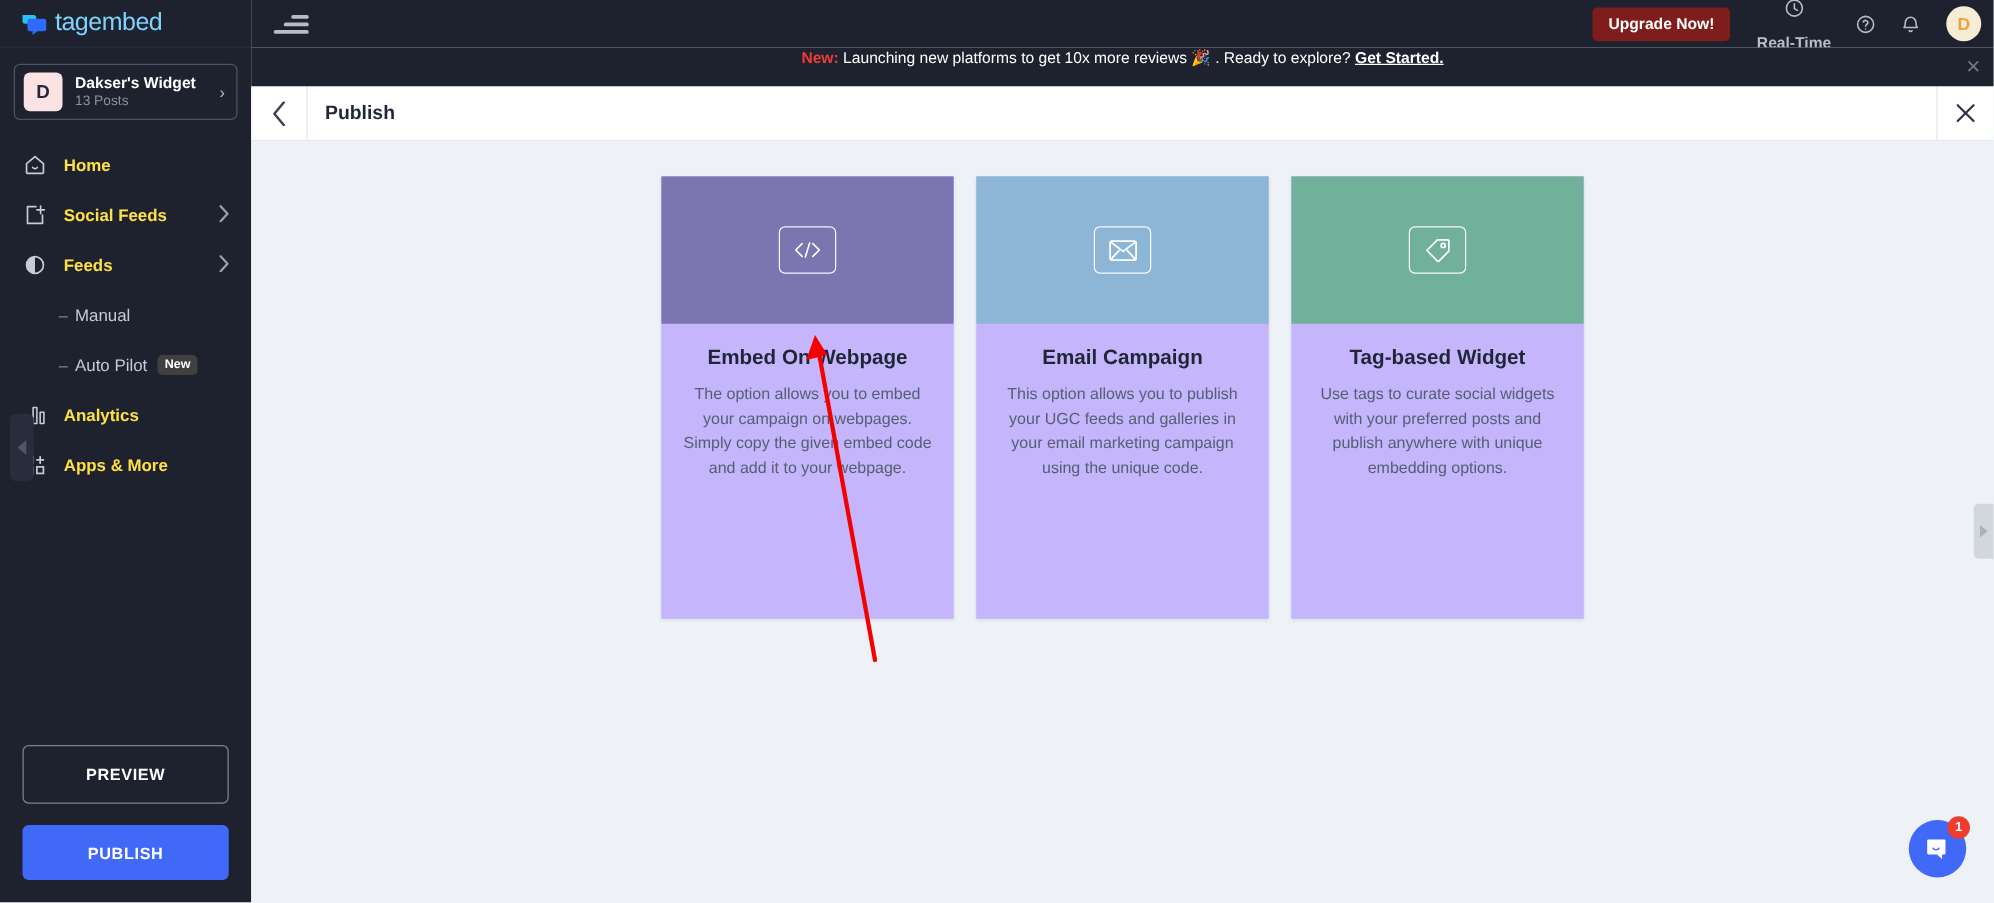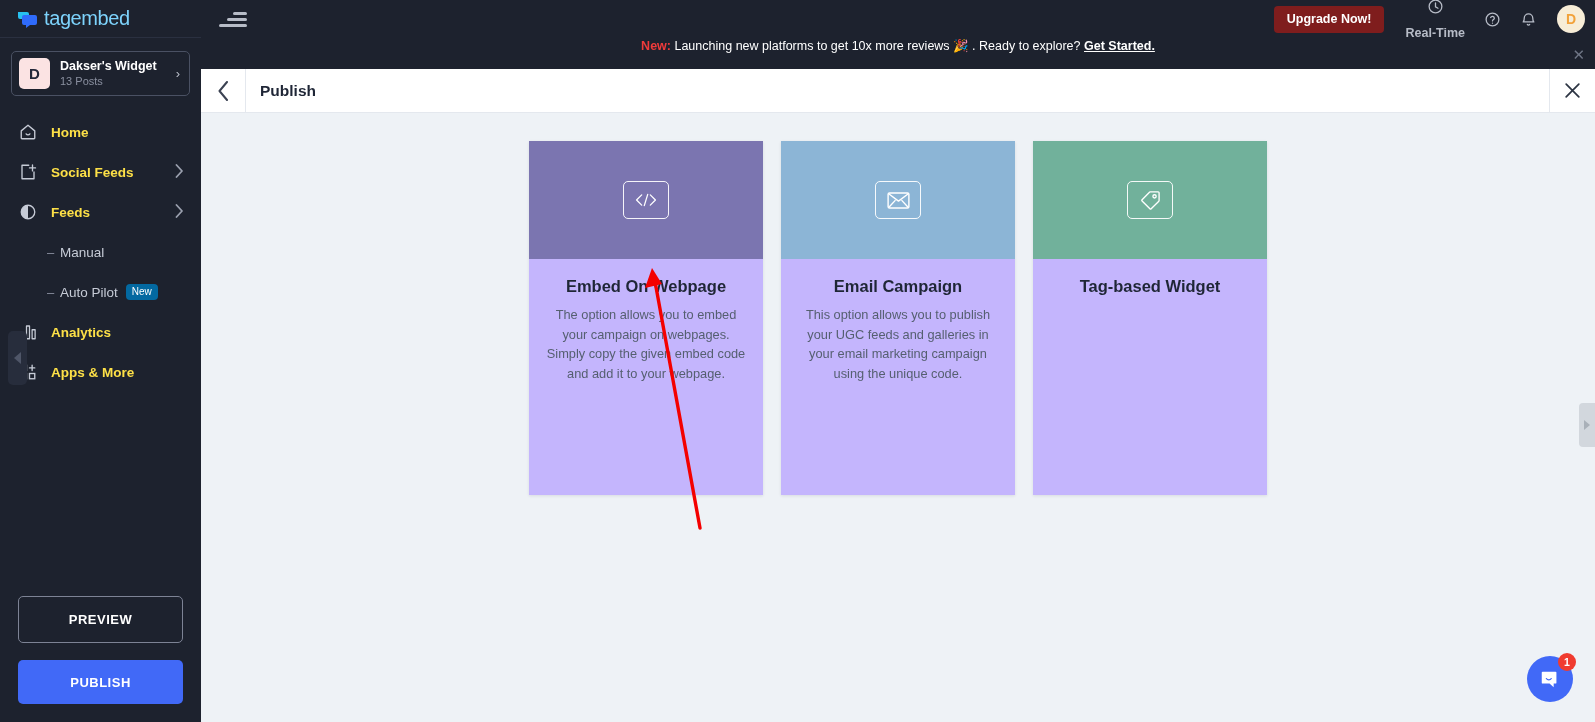--- a/index.html
+++ b/index.html
@@ -57,21 +57,21 @@
   .nav-ico { width: 22px; flex: 0 0 22px; display: flex; align-items: center; }
   .nav-label { color: #fde047; font-size: 13.5px; font-weight: 600; margin-left: 10px; flex: 1; }
   .nav-chev { color: #9aa0ae; font-size: 12px; }
   .sub-item {
     height: 40px; display: flex; align-items: center;
     padding-left: 47px; cursor: pointer;
   }
   .sub-dash { color: #8a90a0; font-size: 13px; width: 13px; }
   .sub-label { color: #c6cbd6; font-size: 13.5px; }
   .badge-new {
-    background: #0369a1; color: #fff; font-size: 10px; font-weight: 400;
+    background: #404040; color: #fff; font-size: 10px; font-weight: 700;
     border-radius: 4px; padding: 2px 6px; margin-left: 8px; line-height: 12px;
   }
   .side-actions { padding: 0 18px 18px 18px; }
   .btn-preview {
     height: 47px; border: 1px solid #7d8395; border-radius: 5px;
     color: #ffffff; background: transparent;
     font-size: 13px; font-weight: 700; letter-spacing: .5px;
     width: 100%; cursor: pointer; font-family: inherit;
   }
   .btn-publish {
@@ -406,20 +406,21 @@
           <div class="card-hero" style="background:#71b19b">
             <div class="hero-box">
               <svg width="22" height="20" viewBox="0 0 24 22" fill="none" stroke="#ffffff" stroke-width="1.5" stroke-linejoin="round">
                   <path d="M12.4 2H21a1 1 0 0 1 1 1v8.6a1 1 0 0 1-.3.7l-8.4 8.4a1 1 0 0 1-1.4 0l-8.6-8.6a1 1 0 0 1 0-1.4l8.4-8.4a1 1 0 0 1 .7-.3z"></path>
                   <circle cx="17" cy="7" r="1.8"></circle>
                 </svg>
             </div>
           </div>
           <div class="card-body">
             <div class="card-title">Tag-based Widget</div>
+            <div class="card-desc">Use tags to curate social widgets with your preferred posts and publish anywhere with unique embedding options.</div>
           </div>
         </div>
 
       </div>
 
       <div class="collapse-tab-right">
         <span class="tri-right"></span>
       </div>
 
       <div class="chat-bubble">

